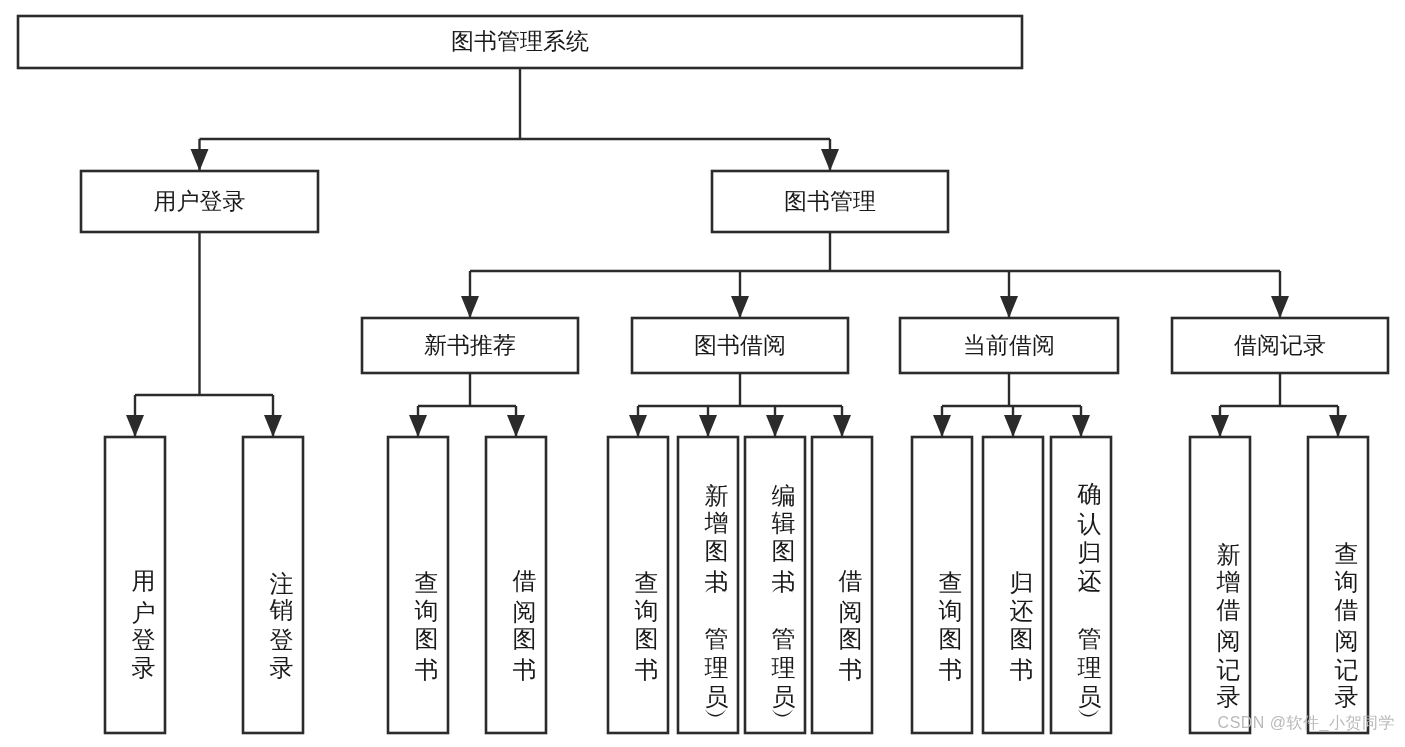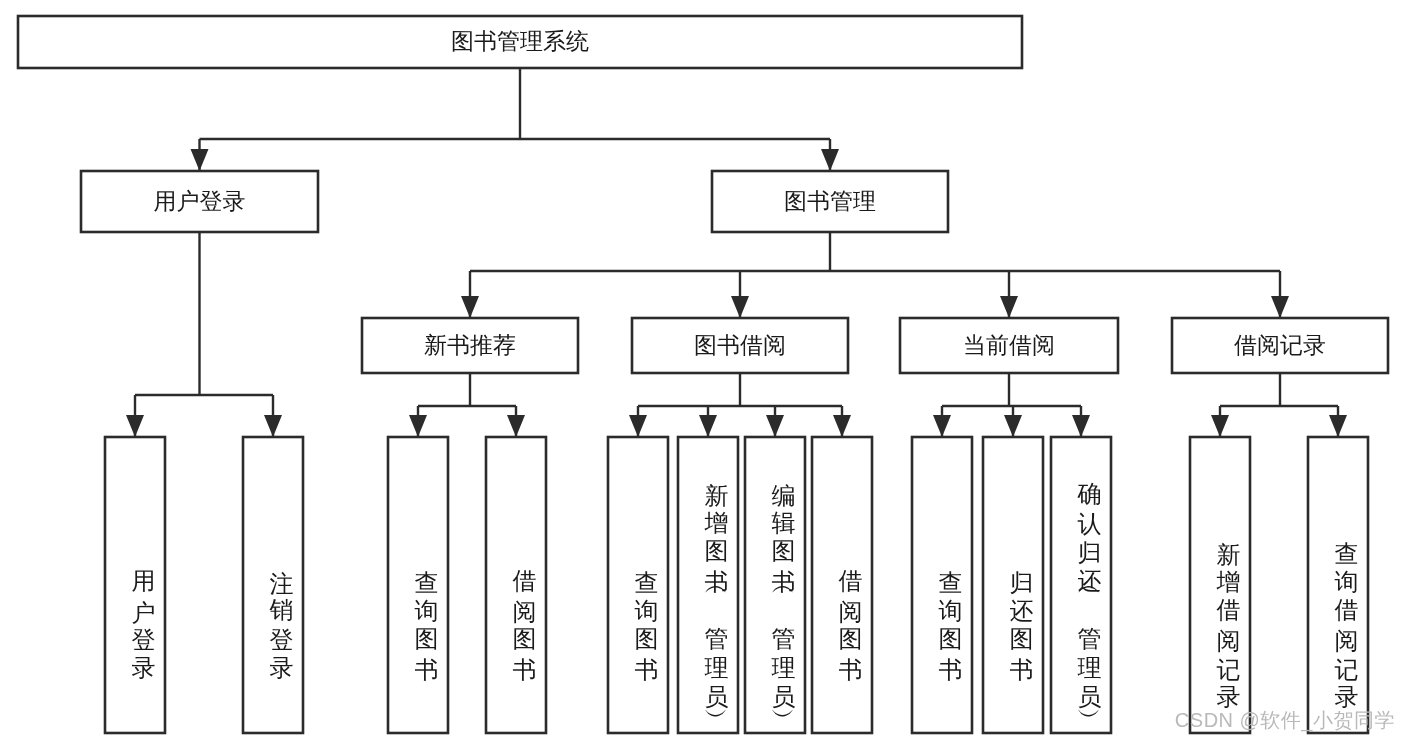--- a/index.html
+++ b/index.html
@@ -52,21 +52,21 @@
     fill: #1a1a1a;
     writing-mode: vertical-rl;
     text-orientation: upright;
     letter-spacing: 5px;
   }
   .watermark {
     position: absolute;
     right: 10px;
     bottom: 6px;
     font-family: "Liberation Sans", "DejaVu Sans", sans-serif;
-    font-size: 20px;
+    font-size: 16px;
     color: #b9b9b9;
     letter-spacing: 0.5px;
     white-space: nowrap;
     user-select: none;
   }
 </style>
 </head>
 <body>
 
 <div id="canvas">

